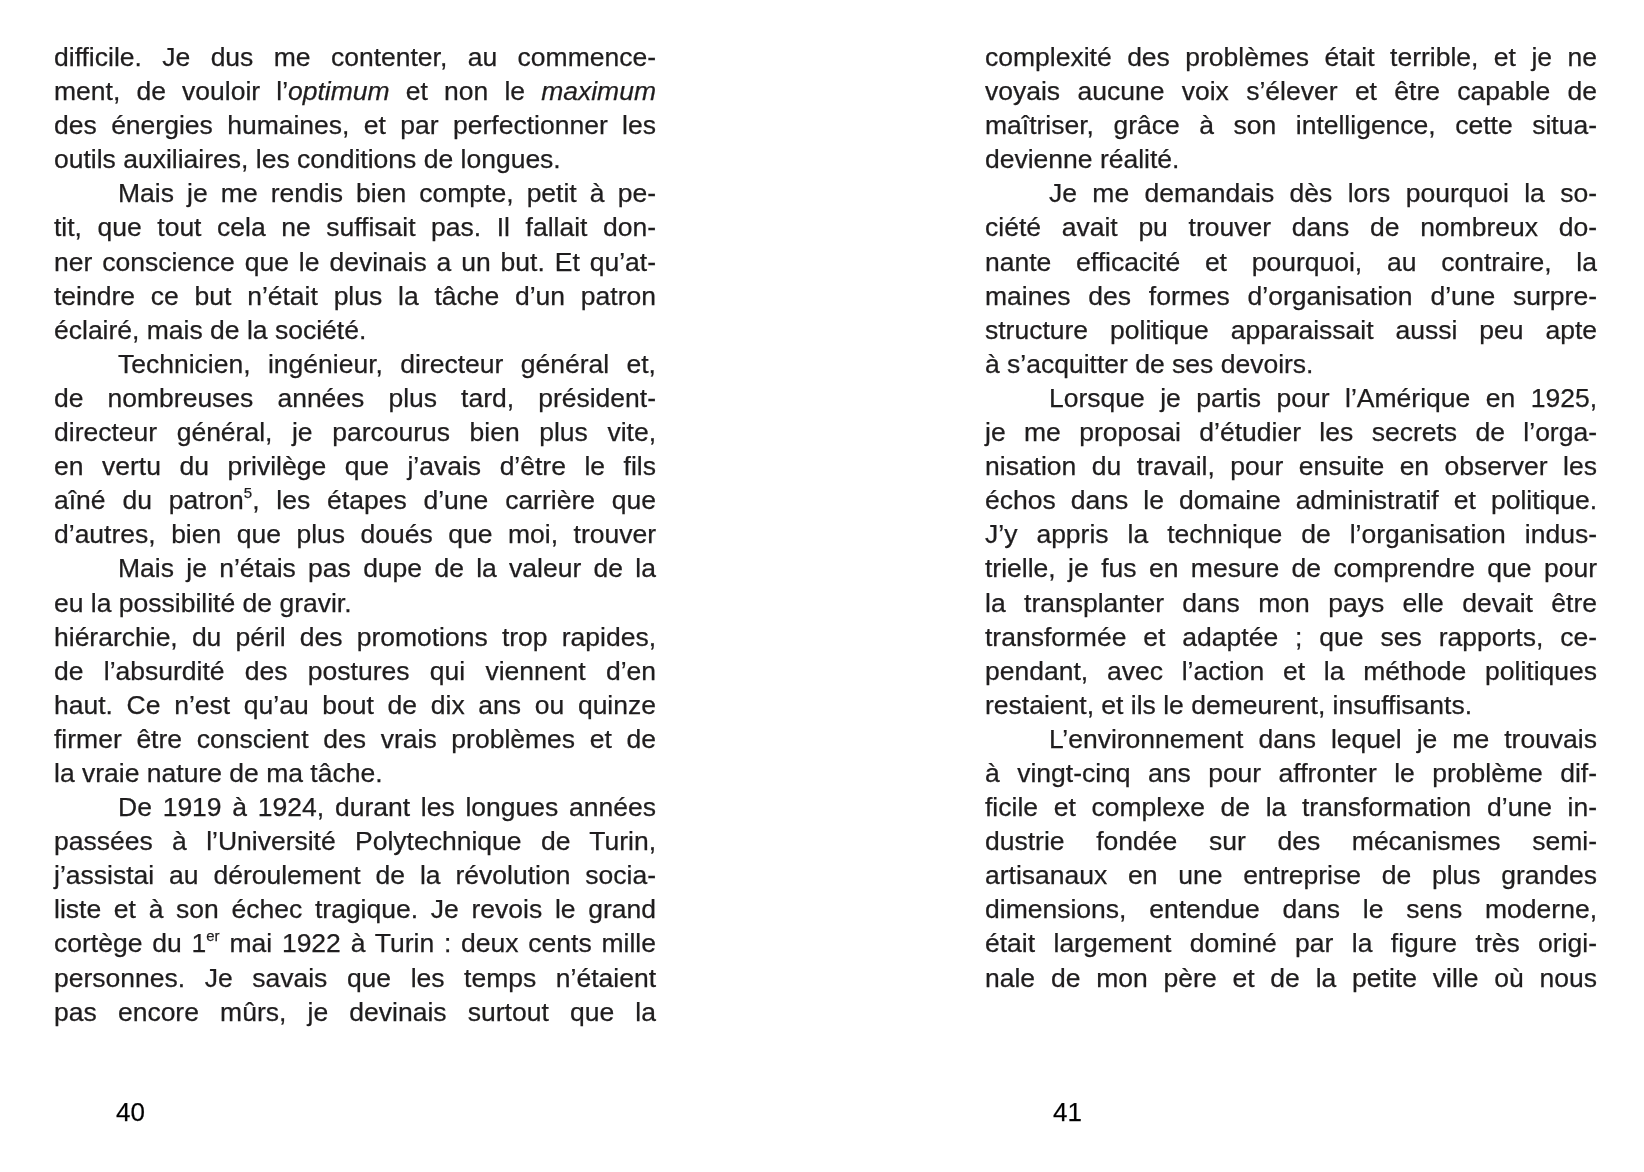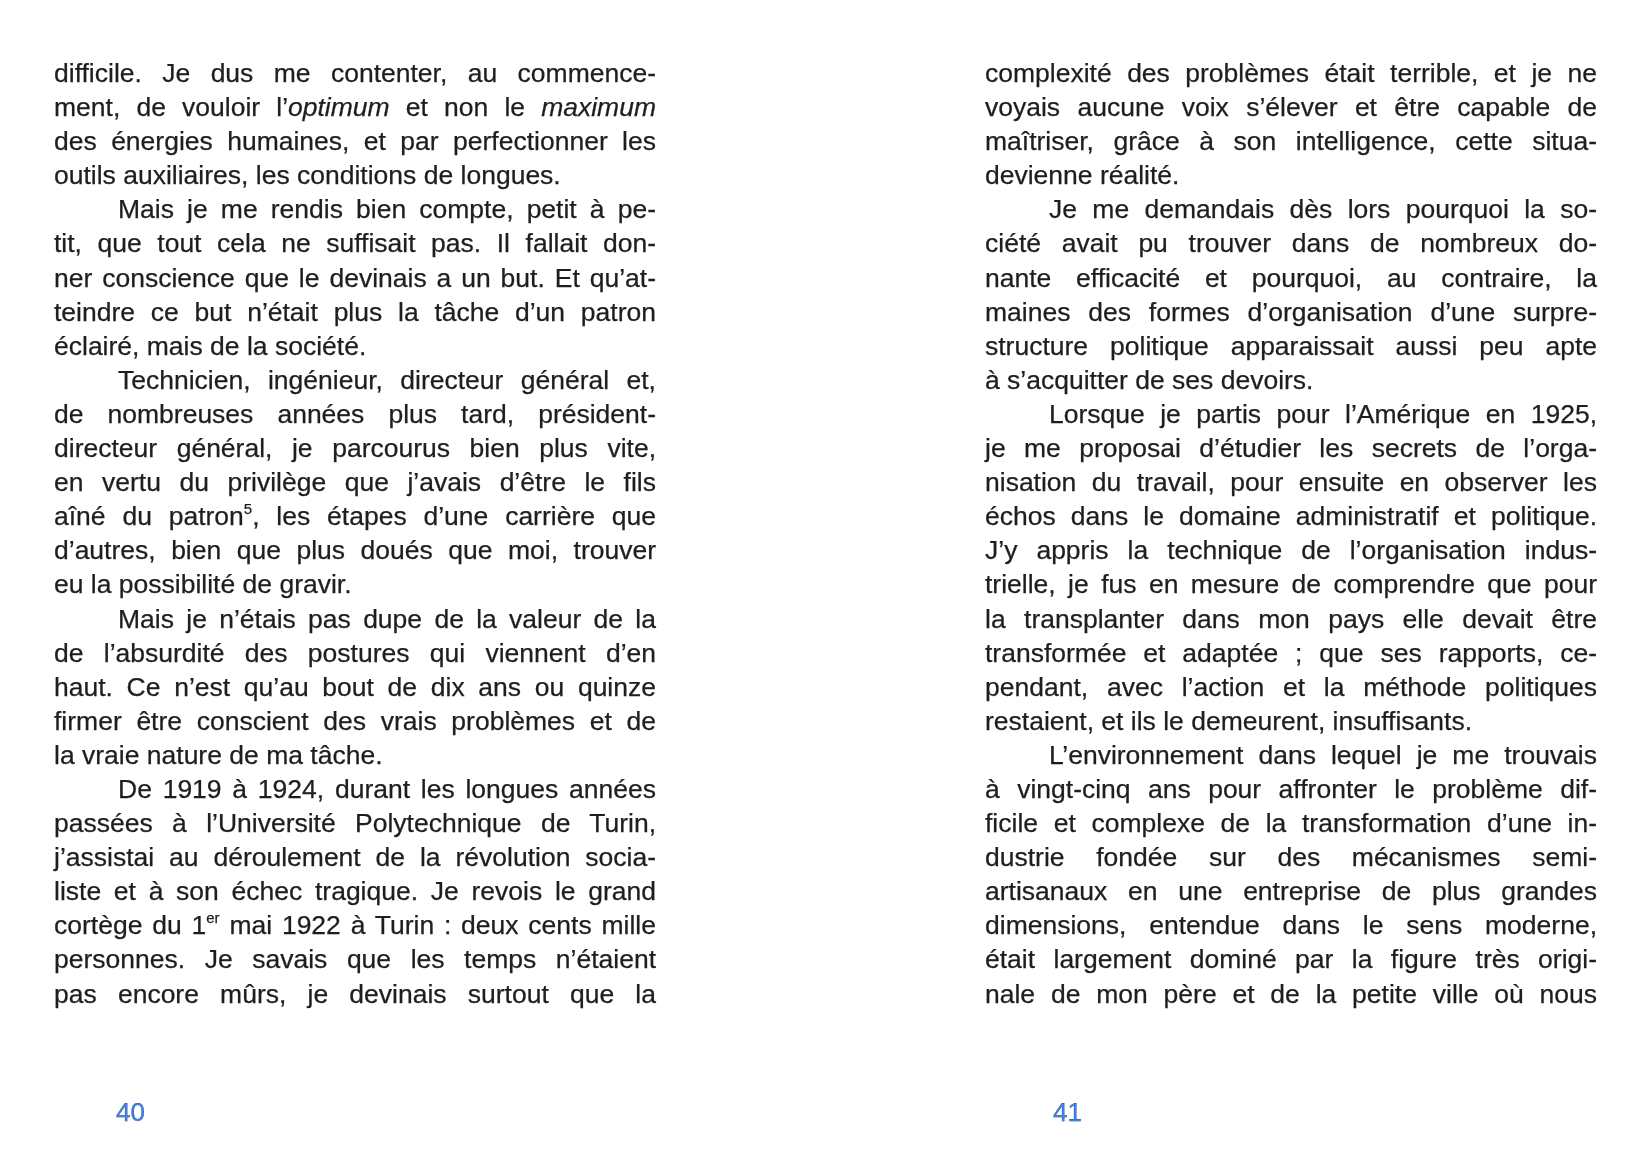--- a/index.html
+++ b/index.html
@@ -5,42 +5,41 @@
   html, body { margin: 0; padding: 0; background: #ffffff; }
   body { width: 1644px; height: 1172px; position: relative; overflow: hidden; }
   .page {
     position: absolute;
     top: 40px;
     font-family: "Liberation Sans", "DejaVu Sans", sans-serif;
     font-size: 26.5px;
     line-height: 34.1px;
     color: #1f1d1e;
     font-weight: 500;
-    margin-top: 16px;
     -webkit-text-stroke: 0.25px #1f1d1e;
   }
   .page.left { left: 54px; width: 602px; }
   .page.right { left: 985px; width: 612px; }
   .line {
     display: block;
     white-space: nowrap;
     text-align: justify;
     text-align-last: justify;
     height: 34.1px;
   }
   .line.last { text-align-last: left; }
   .line.indent { padding-left: 64px; }
   .line i { font-style: italic; }
   sup { font-size: 15px; line-height: 0; vertical-align: 11px; }
   .page-number {
     position: absolute;
     top: 1097px;
     font-family: "Liberation Sans", "DejaVu Sans", sans-serif;
     font-size: 26px;
-    color: #3b82f6;
+    color: #000000;
     -webkit-text-stroke: 0.25px #1f1d1e;
   }
   .page-number.left { left: 116px; }
   .page-number.right { left: 1053px; }
 </style>
 </head>
 <body>
 
 <div class="page left" id="left-page">
     <span class="line">difficile. Je dus me contenter, au commence-</span>
@@ -51,22 +50,23 @@
     <span class="line">tit, que tout cela ne suffisait pas. Il fallait don-</span>
     <span class="line">ner conscience que le devinais a un but. Et qu’at-</span>
     <span class="line">teindre ce but n’était plus la tâche d’un patron</span>
     <span class="line last">éclairé, mais de la société.</span>
     <span class="line indent">Technicien, ingénieur, directeur général et,</span>
     <span class="line">de nombreuses années plus tard, président-</span>
     <span class="line">directeur général, je parcourus bien plus vite,</span>
     <span class="line">en vertu du privilège que j’avais d’être le fils</span>
     <span class="line"><span>aîné du patron</span><sup>5</sup><span>, les étapes d’une carrière que</span></span>
     <span class="line">d’autres, bien que plus doués que moi, trouver</span>
+    <span class="line indent">Mais je n’étais pas dupe de la valeur de la</span>
     <span class="line last">eu la possibilité de gravir.</span>
-    <span class="line indent">Mais je n’étais pas dupe de la valeur de la</span>
+    <span class="line">hiérarchie, du péril des promotions trop rapides,</span>
     <span class="line">de l’absurdité des postures qui viennent d’en</span>
     <span class="line">haut. Ce n’est qu’au bout de dix ans ou quinze</span>
     <span class="line">firmer être conscient des vrais problèmes et de</span>
     <span class="line last">la vraie nature de ma tâche.</span>
     <span class="line indent">De 1919 à 1924, durant les longues années</span>
     <span class="line">passées à l’Université Polytechnique de Turin,</span>
     <span class="line">j’assistai au déroulement de la révolution socia-</span>
     <span class="line">liste et à son échec tragique. Je revois le grand</span>
     <span class="line"><span>cortège du 1</span><sup>er</sup><span> mai 1922 à Turin : deux cents mille</span></span>
     <span class="line">personnes. Je savais que les temps n’étaient</span>

